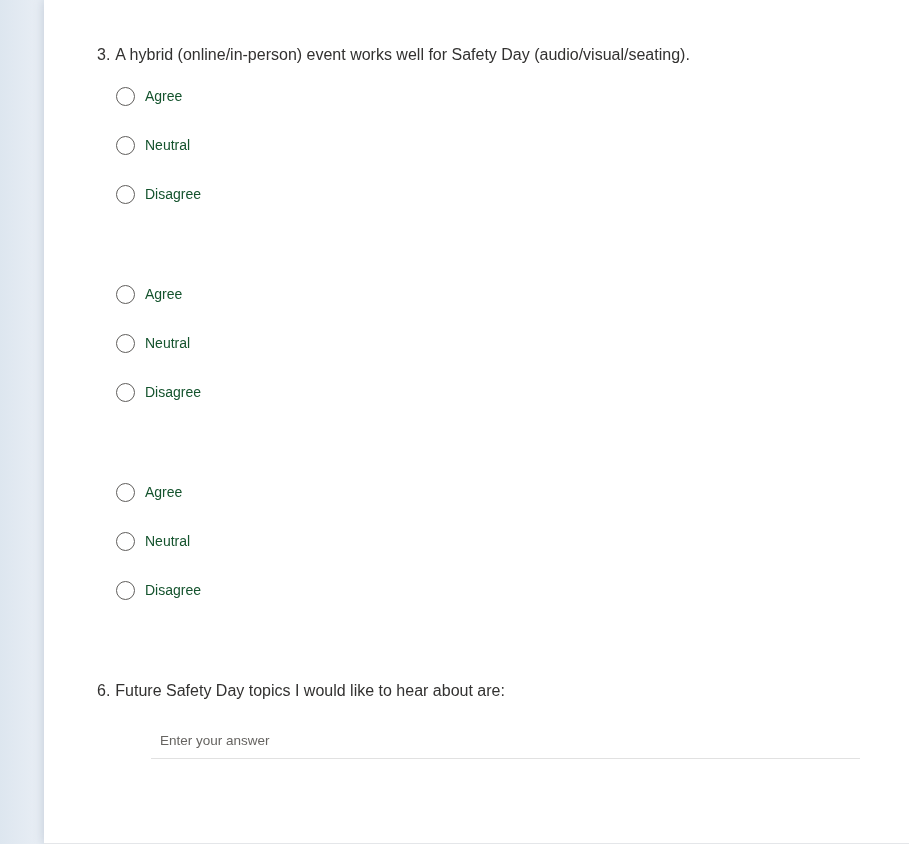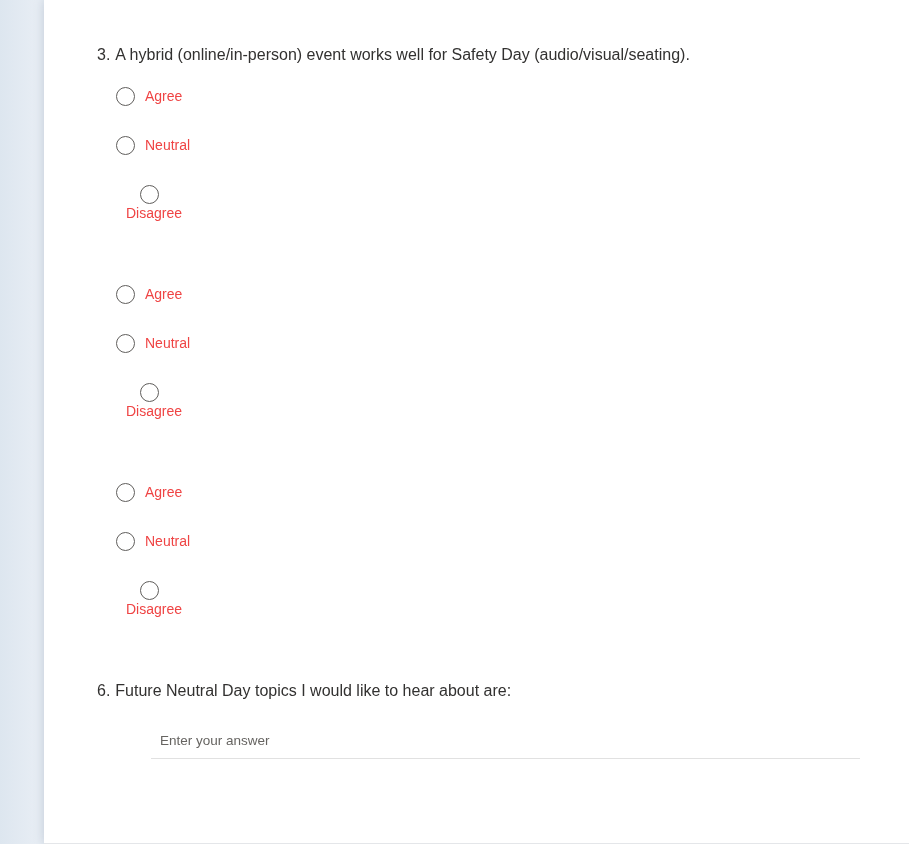--- a/index.html
+++ b/index.html
@@ -55,36 +55,35 @@
   .option {
     display: flex;
     align-items: center;
     height: 19px;
     margin-bottom: 30px;
     cursor: pointer;
     width: fit-content;
   }
   .option:last-child {
     margin-bottom: 0;
-    flex-direction: column;
   }
 
   .radio {
     width: 19px;
     height: 19px;
     border: 1.5px solid #605e5c;
     border-radius: 50%;
     background: #ffffff;
     flex: 0 0 auto;
   }
 
   .option-label {
     margin-left: 10px;
     font-size: 14px;
-    color: #ef4444;
+    color: #14532d;
     line-height: 19px;
   }
 
   .text-answer {
     margin-top: 21px;
     padding-left: 107px;
     padding-right: 64px;
   }
 
   .text-input {
@@ -159,20 +158,20 @@
       </div>
       <div class="option">
         <span class="radio"></span>
         <span class="option-label">Disagree</span>
       </div>
     </div>
   </div>
 
   <div class="question">
     <div class="question-title">
-      <span class="question-number">6.</span><span>Future Neutral Day topics I would like to hear about are:</span>
+      <span class="question-number">6.</span><span>Future Safety Day topics I would like to hear about are:</span>
     </div>
     <div class="text-answer">
       <input type="text" class="text-input" placeholder="Enter your answer" style="">
     </div>
   </div>
 
 </div>
 
 </body></html>

